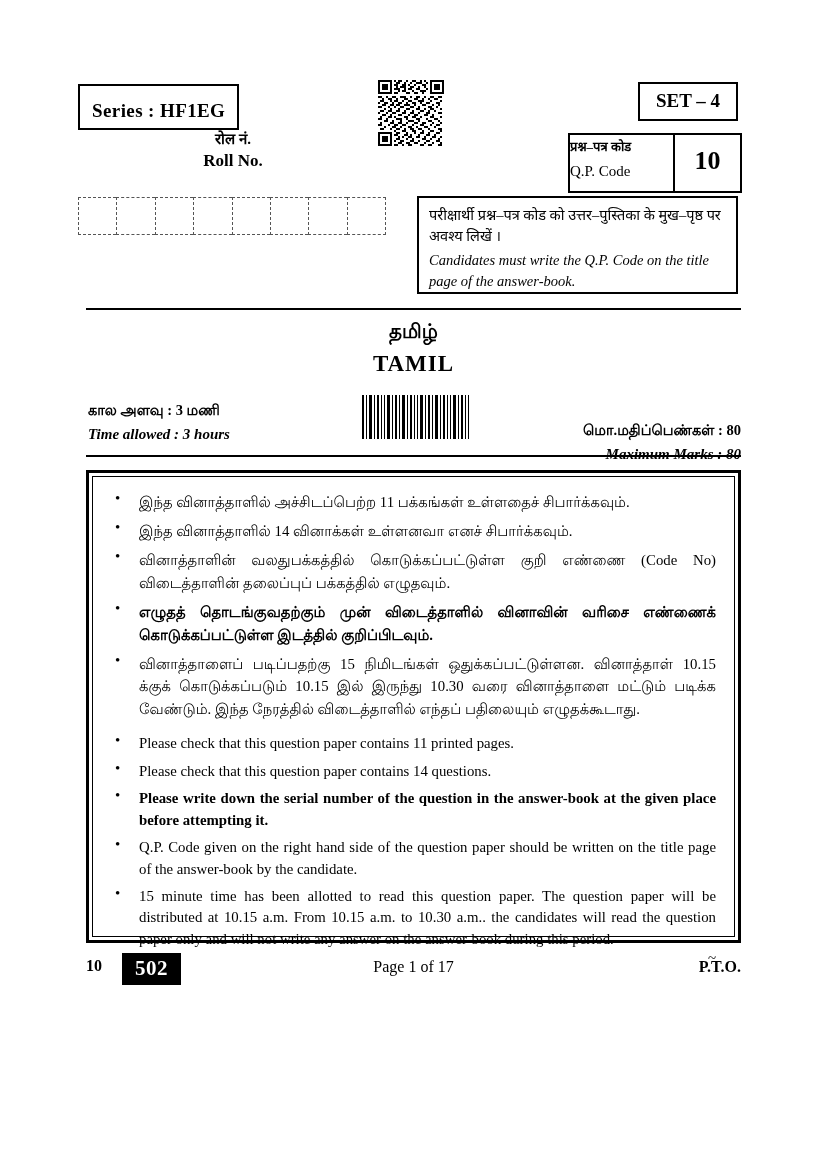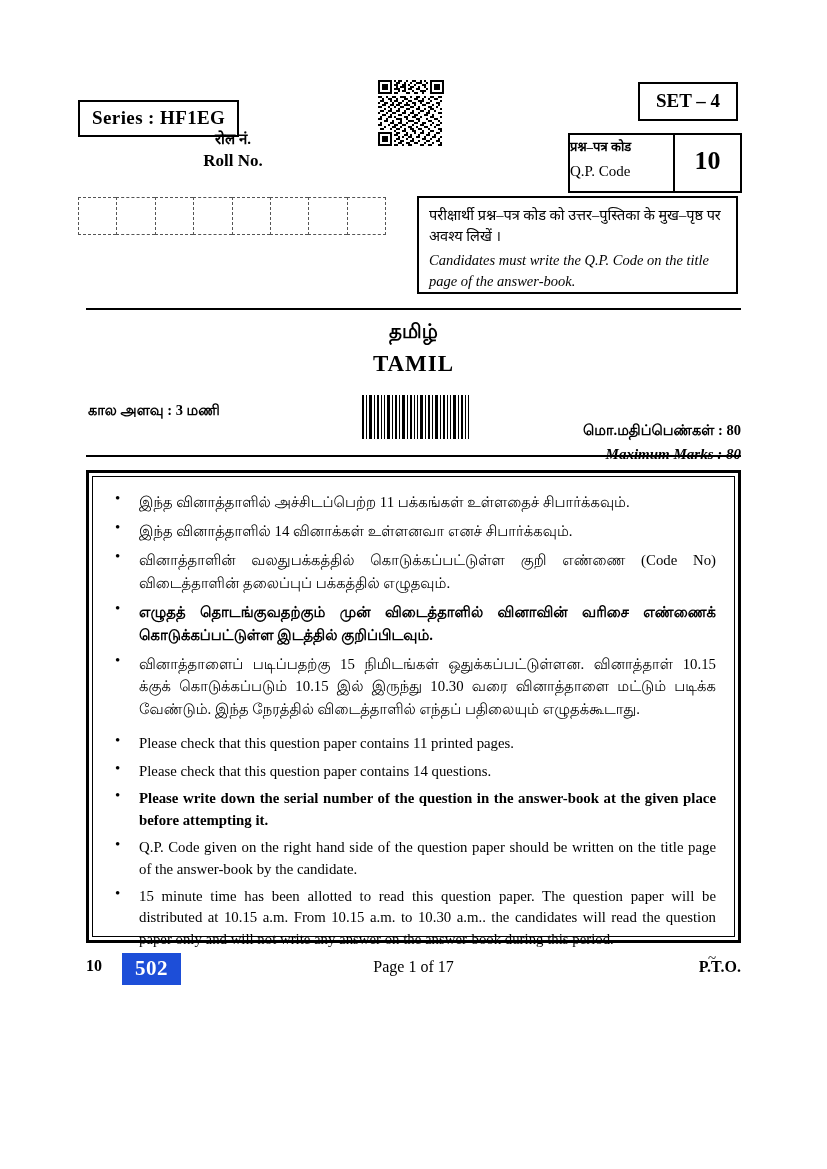--- a/index.html
+++ b/index.html
@@ -25,23 +25,23 @@
   
   .header-row {
     position: absolute;
     left: 78px;
     top: 80px;
     width: 660px;
     height: 50px;
   }
   .series-box {
     position: absolute;
-    left: 0; top: 20px;
+    left: 0; top: 4px;
     border: 2px solid #000;
-    padding: 5px 12px 6px 12px;
+    padding: 14px 12px 6px 12px;
     font-family: "Liberation Serif", serif;
     font-weight: bold;
     font-size: 19px;
     letter-spacing: 0.4px;
   }
   .qr {
     position: absolute;
     left: 300px;
     top: 0px;
     width: 66px;
@@ -268,21 +268,21 @@
   }
   .footer-left {
     position: absolute;
     left: 0; top: 4px;
     font-size: 16px;
     font-weight: bold;
   }
   .footer-code {
     position: absolute;
     left: 36px; top: 0;
-    background: #1d4ed8;
+    background: #000000;
     color: #fff;
     font-weight: bold;
     font-size: 21px;
     padding: 3px 13px 4px 13px;
     letter-spacing: 0.5px;
   }
   .footer-center {
     position: absolute;
     left: 0; top: 5px;
     width: 655px;
@@ -578,20 +578,21 @@
 
   <div class="rule rule-top"></div>
 
   <div class="subject">
     <p class="subject-ta">தமிழ்</p>
     <p class="subject-en">TAMIL</p>
   </div>
 
   <div class="time-block">
     <p class="meta-ta">கால அளவு : 3 மணி</p>
+    <p class="meta-en">Time allowed : 3 hours</p>
   </div>
 
   <div class="barcode">
     <svg viewBox="0 0 110 44" width="110" height="44" shape-rendering="crispEdges">
       <rect width="110" height="44" fill="#fff"></rect>
       <g fill="#000">
         <rect x="2" y="0" width="2" height="44"></rect>
           <rect x="6" y="0" width="1" height="44"></rect>
         <rect x="9" y="0" width="3" height="44"></rect>
           <rect x="14" y="0" width="1" height="44"></rect>

